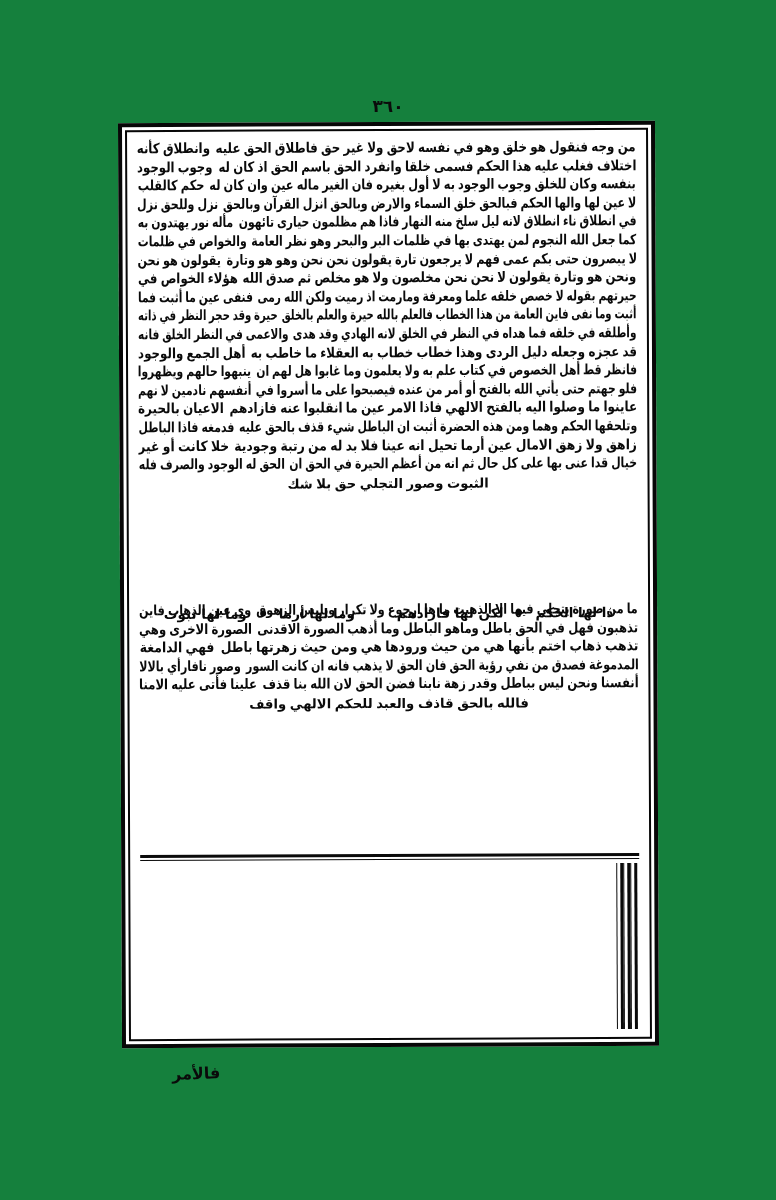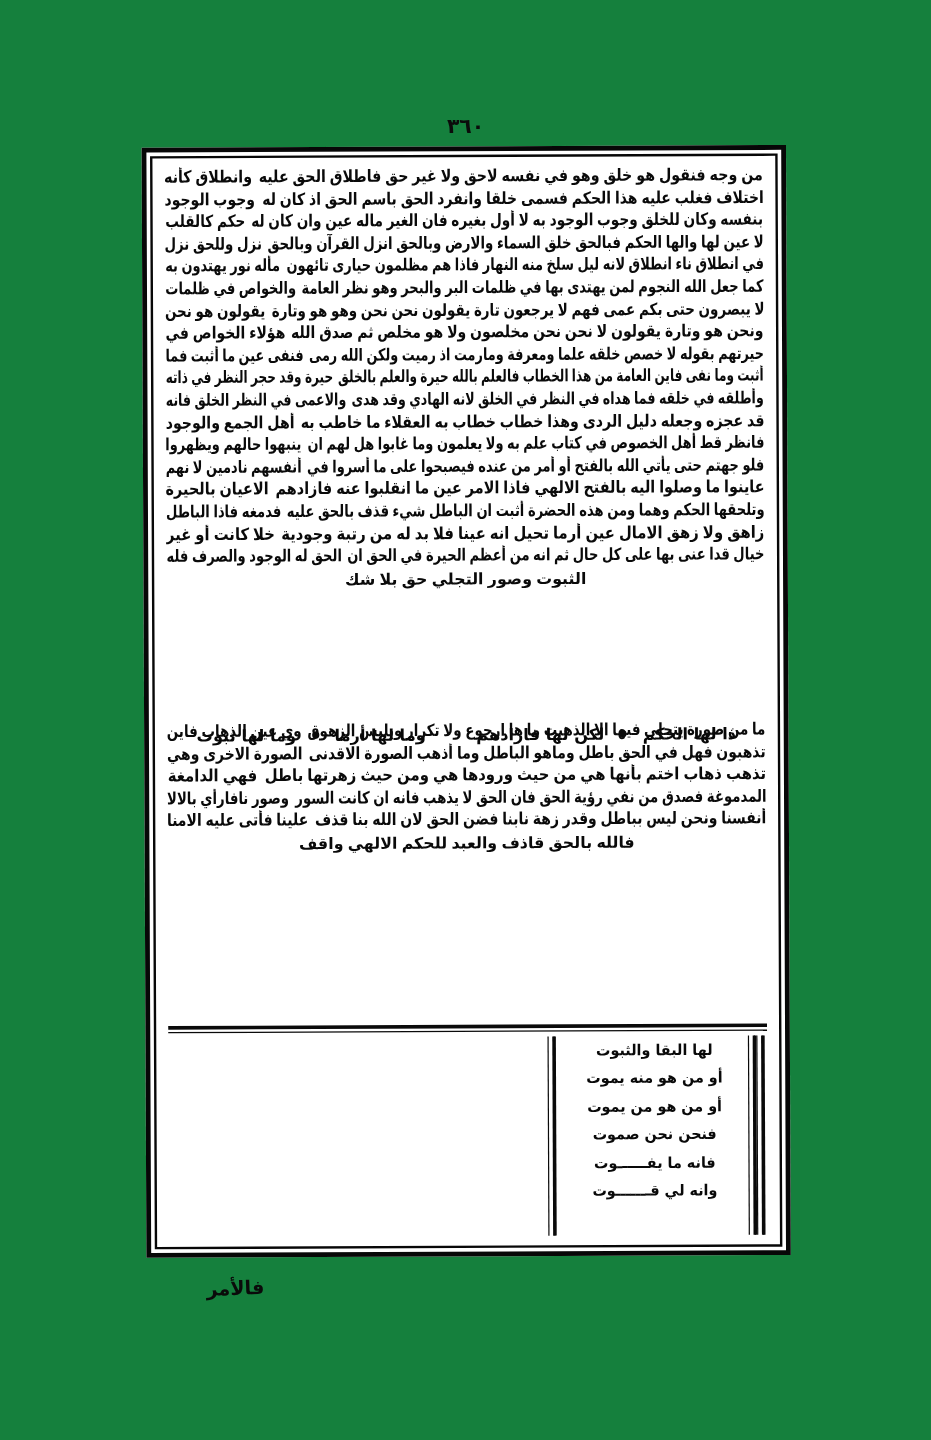--- a/index.html
+++ b/index.html
@@ -256,28 +256,20 @@
             <span style="display: inline-block; transform: scaleX(0.883186); transform-origin: right center; width: 376.237px; white-space: nowrap;">أنفسنا ونحن ليس بباطل وقدر زهة نابنا فضن الحق لان الله بنا قذف</span>
             <span style="display: inline-block; transform: scaleX(0.883186); transform-origin: right center; width: 117.464px; white-space: nowrap;">علينا فأتى عليه الامنا</span>
           </div>
           <div class="centerline">فالله بالحق قاذف والعبد للحكم الالهي واقف</div>
         </div>
 
       <div id="tablewrap">
         <div id="tbl">
           <div class="vrule dbl"></div>
           <div class="vrule dbl"></div>
-          <div class="tcol" id="col-mid">
-              <span class="cell" style="display: block; transform: scaleX(0.95); transform-origin: center center;">لها البقا والثبوت</span>
-              <span class="cell" style="display: block; transform: scaleX(0.95); transform-origin: center center;">أو من هو منه يموت</span>
-              <span class="cell" style="display: block; transform: scaleX(0.95); transform-origin: center center;">أو من هو من يموت</span>
-              <span class="cell" style="display: block; transform: scaleX(0.95); transform-origin: center center;">فنحن نحن صموت</span>
-              <span class="cell" style="display: block; transform: scaleX(0.95); transform-origin: center center;">فانه ما يفــــــوت</span>
-              <span class="cell" style="display: block; transform: scaleX(0.95); transform-origin: center center;">وانه لي قـــــــوت</span>
-            </div>
           <div class="vrule dbl"></div>
           <div class="tcol" id="col-empty"></div>
         </div>
       </div>
 
     </div>
   </div>
 
   <div id="catchword">فالأمر</div>
 

